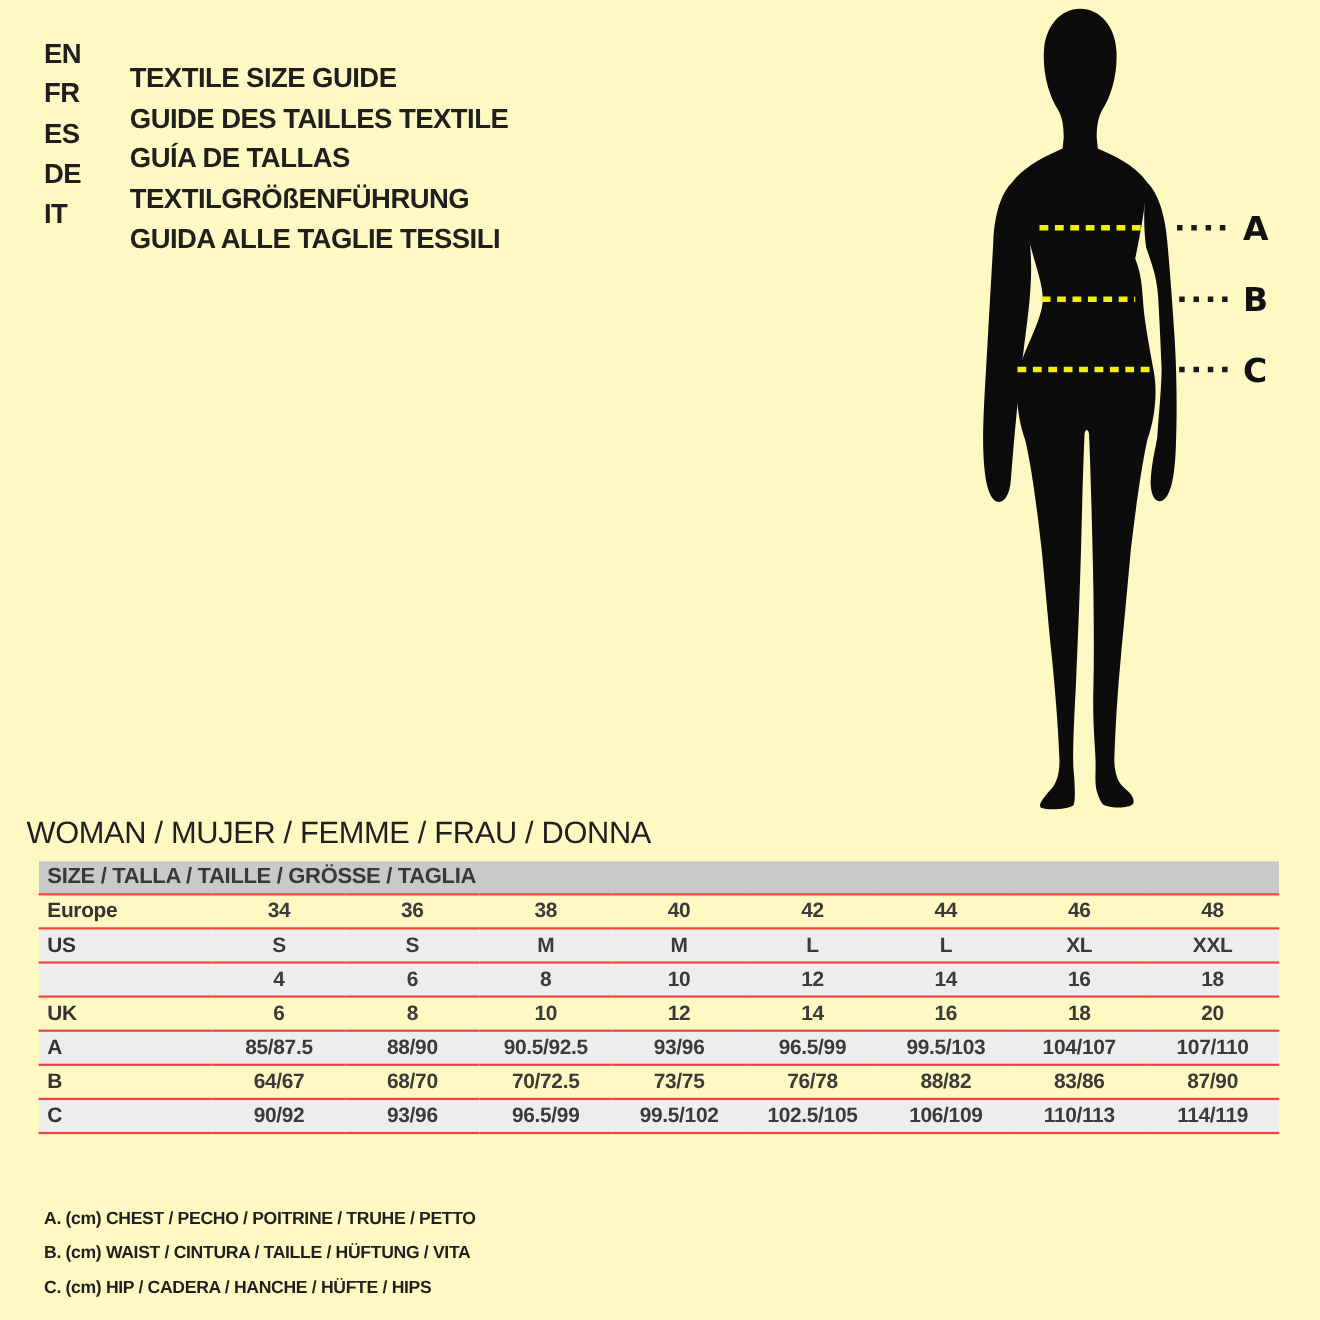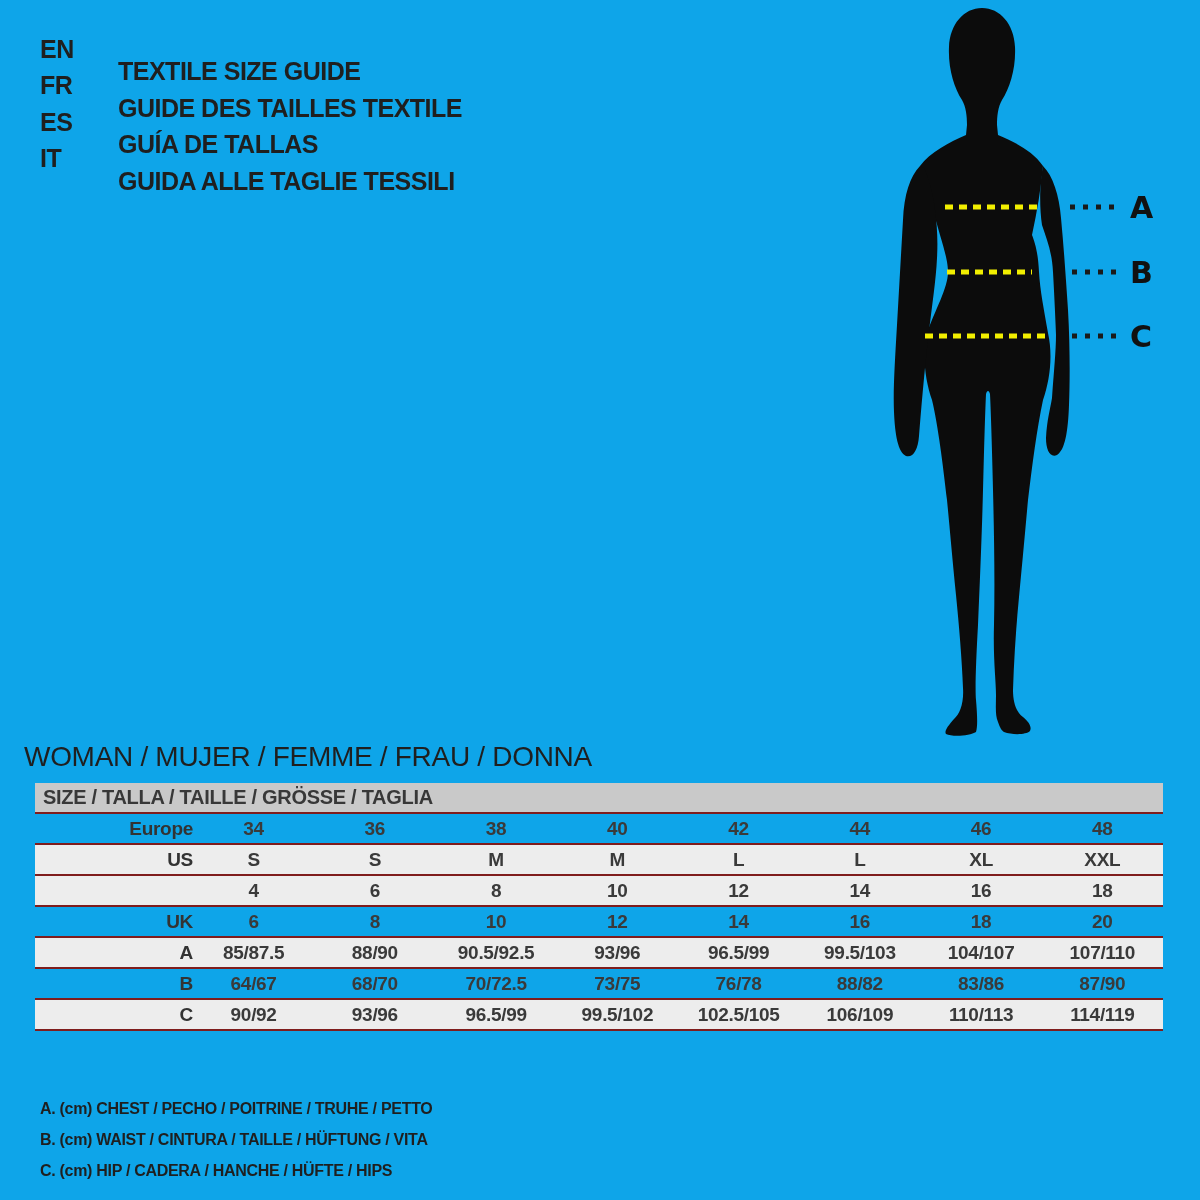--- a/index.html
+++ b/index.html
@@ -1,17 +1,17 @@
 <!DOCTYPE html>
 <html style="--header-bg: #c9c9c9; --shaded-bg: #ededed;"><head>
 <meta charset="utf-8">
 <style>
   html,body{margin:0;padding:0;background:#fff;}
   .page{
-    position:relative;width:1200px;height:1200px;background:#0ea5e9;overflow:hidden;
+    position:relative;width:1200px;height:1200px;background:#fef9c3;overflow:hidden;
     font-family:"Liberation Sans", sans-serif;color:#2e2e2e;
   }
   
   .lang-block{position:absolute;left:40px;top:31px;}
   .lang-row{display:flex;height:36.5px;align-items:center;}
   .lang-code{width:78px;font-size:25px;font-weight:700;letter-spacing:-0.5px;color:#1f1f1f;}
   .lang-text{font-size:25px;font-weight:700;letter-spacing:-0.5px;color:#1f1f1f;white-space:nowrap;margin-top:45px;}
   
   .figure{position:absolute;left:880px;top:0px;}
   .measure-label{font-size:30px;font-weight:700;fill:#111;font-family:"DejaVu Sans", sans-serif;}
@@ -20,26 +20,26 @@
     letter-spacing:-0.3px;color:#1f1f1f;white-space:nowrap;}
   table.size-table{
     position:absolute;left:35px;top:783px;width:1128px;
     border-collapse:collapse;table-layout:fixed;
   }
   table.size-table td{
     height:29px;text-align:center;vertical-align:middle;
     font-size:19px;font-weight:700;letter-spacing:-0.3px;color:#3a3a3a;
     padding:0;overflow:hidden;white-space:nowrap;
   }
-  table.size-table tr{border-bottom:2px solid #7f1d1d;}
+  table.size-table tr{border-bottom:2px solid #ef4444;}
   table.size-table tr.head td{
     background:var(--header-bg,#c9c9c9);text-align:left;padding-left:8px;
     font-size:20px;color:#383838;
   }
-  table.size-table td.row-label{text-align:right;padding-left:8px;color:#333;}
+  table.size-table td.row-label{text-align:left;padding-left:8px;color:#333;}
   table.size-table tr.shaded td{background:var(--shaded-bg,#ededed);margin-left:40px;}
   
   .legend{position:absolute;left:40px;top:1093px;}
   .legend-line{height:31px;display:flex;align-items:center;font-size:16px;font-weight:700;
     letter-spacing:-0.3px;color:#1f1f1f;white-space:nowrap;}
 </style>
 </head>
 <body>
 
 <div class="page">
@@ -49,20 +49,24 @@
       <span class="lang-code">EN</span>
       <span class="lang-text">TEXTILE SIZE GUIDE</span>
     </div>
     <div class="lang-row">
       <span class="lang-code">FR</span>
       <span class="lang-text">GUIDE DES TAILLES TEXTILE</span>
     </div>
     <div class="lang-row">
       <span class="lang-code">ES</span>
       <span class="lang-text">GUÍA DE TALLAS</span>
+    </div>
+    <div class="lang-row">
+      <span class="lang-code">DE</span>
+      <span class="lang-text">TEXTILGRÖßENFÜHRUNG</span>
     </div>
     <div class="lang-row">
       <span class="lang-code">IT</span>
       <span class="lang-text">GUIDA ALLE TAGLIE TESSILI</span>
     </div>
   </div>
 
   <svg class="figure" width="310" height="745" viewBox="0 0 310 745">
 
     <path class="sil" d="

